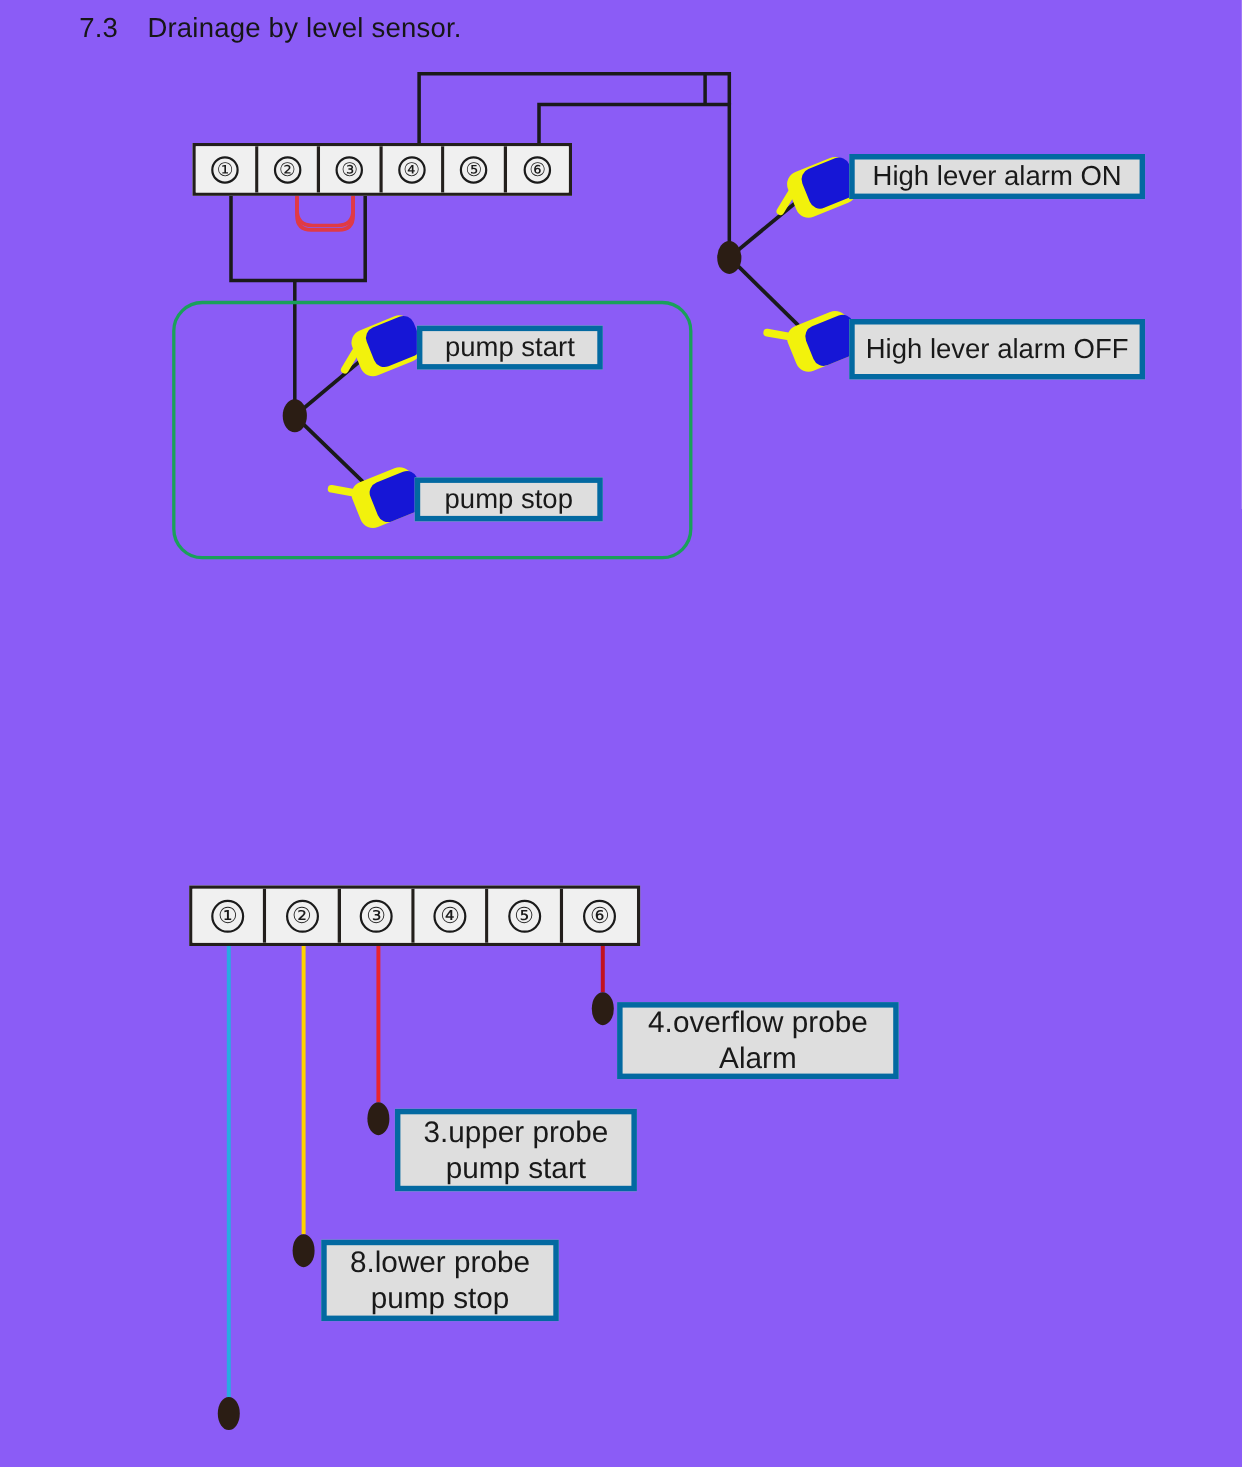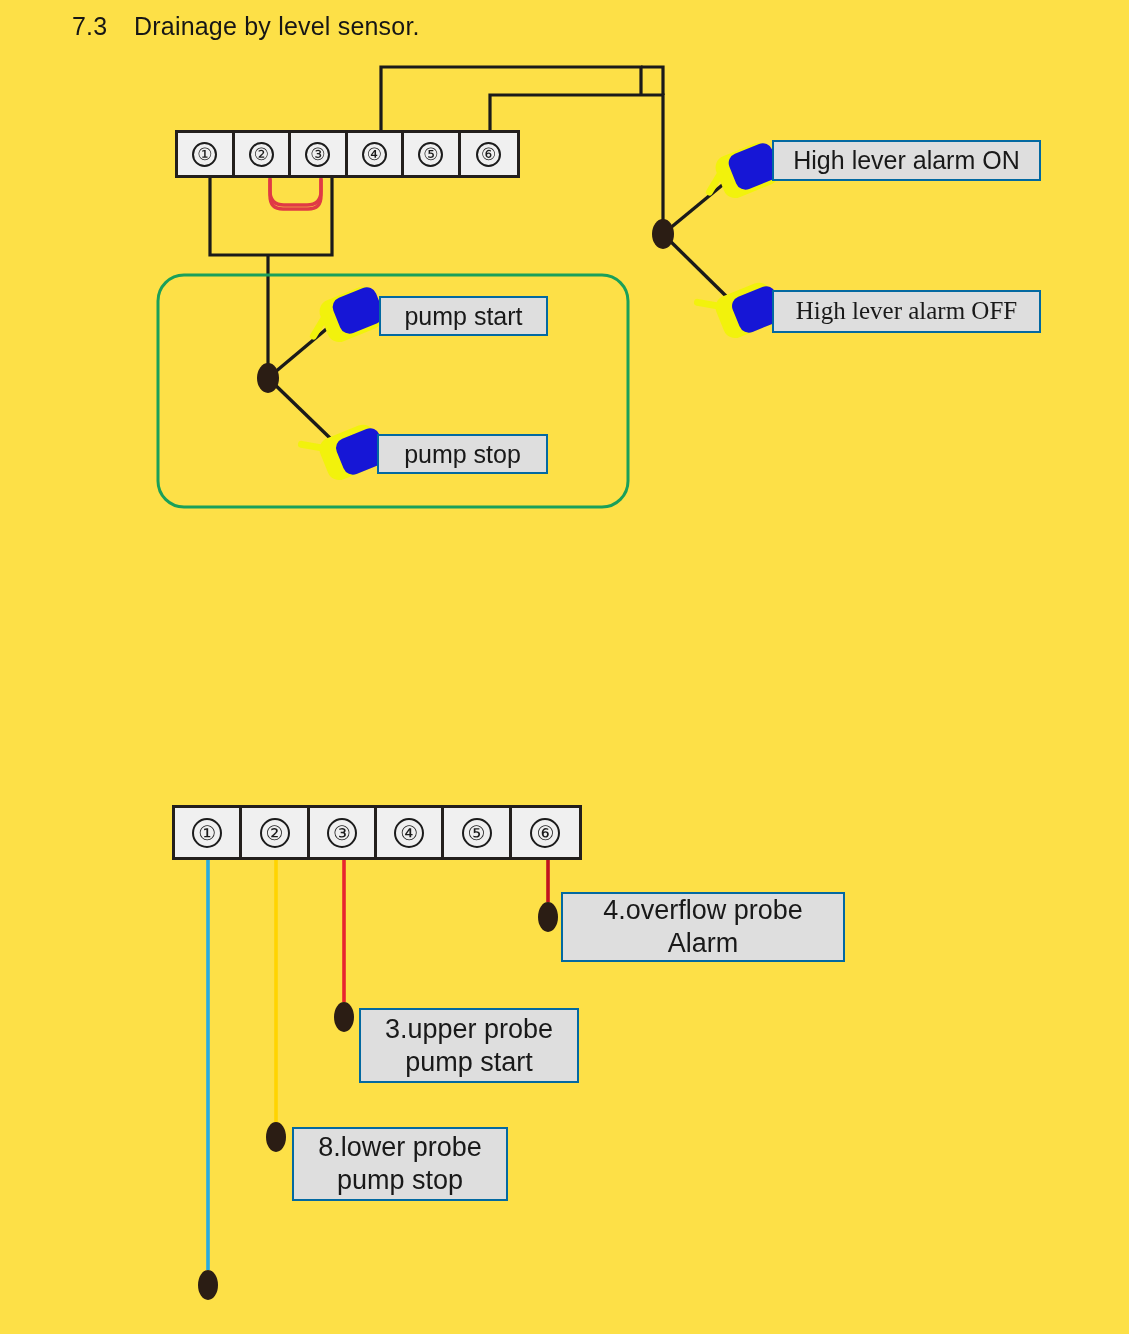--- a/index.html
+++ b/index.html
@@ -9,21 +9,21 @@
   }
   body {
     font-family: "Liberation Sans", sans-serif;
     color: #111111;
   }
   #page {
     position: relative;
     width: 1129px;
     height: 1334px;
     overflow: hidden;
-    background: #fde047;
+    background: #8b5cf6;
   }
 
   
   .heading {
     position: absolute;
     left: 72px;
     top: 12px;
     font-size: 25px;
     letter-spacing: 0.2px;
     white-space: nowrap;
@@ -73,21 +73,21 @@
   #term-top .term-num { width: 25px; height: 25px; font-size: 17px; }
 
   #term-bottom { left: 172px; top: 805px; width: 410px; height: 55px; }
   #term-bottom .term-cell { width: 68.2px; }
   #term-bottom .term-num { width: 30px; height: 30px; font-size: 20px; }
 
   
   .label-box {
     position: absolute;
     background: #dedede;
-    border: 2px solid #0369a1;
+    border: 5px solid #0369a1;
     box-sizing: border-box;
     display: flex;
     align-items: center;
     justify-content: center;
     text-align: center;
     color: #191919;
     line-height: 1.22;
     white-space: pre-line;
   }
   .lbl-md { font-size: 25px; }
@@ -205,21 +205,21 @@
       <span class="term-num">⑥</span>
     </div>
   </div>
 
   <div class="label-box lbl-md" style="left:379px; top:296px; width:169px; height:40px;">pump start</div>
 
   <div class="label-box lbl-md" style="left:377px; top:434px; width:171px; height:40px;">pump stop</div>
 
   <div class="label-box lbl-md" style="left:772px; top:140px; width:269px; height:41px;">High lever alarm ON</div>
 
-  <div class="label-box lbl-md" style="left:772px; top:290px; width:269px; height:43px;font-family:Liberation Serif, serif;">High lever alarm OFF</div>
+  <div class="label-box lbl-md" style="left:772px; top:290px; width:269px; height:55px;">High lever alarm OFF</div>
 
   <div class="term-block" id="term-bottom">
     <div class="term-cell">
       <span class="term-num">①</span>
     </div>
     <div class="term-cell">
       <span class="term-num">②</span>
     </div>
     <div class="term-cell">
       <span class="term-num">③</span>
@@ -228,21 +228,21 @@
       <span class="term-num">④</span>
     </div>
     <div class="term-cell">
       <span class="term-num">⑤</span>
     </div>
     <div class="term-cell">
       <span class="term-num">⑥</span>
     </div>
   </div>
 
-  <div class="label-box lbl-lg" style="left:561px; top:892px; width:284px; height:70px;">4.overflow probe
+  <div class="label-box lbl-lg" style="left:561px; top:911px; width:256px; height:70px;">4.overflow probe
 Alarm</div>
 
   <div class="label-box lbl-lg" style="left:359px; top:1008px; width:220px; height:75px;">3.upper probe
 pump start</div>
 
   <div class="label-box lbl-lg" style="left:292px; top:1127px; width:216px; height:74px;">8.lower probe
 pump stop</div>
 
 
 </div>

